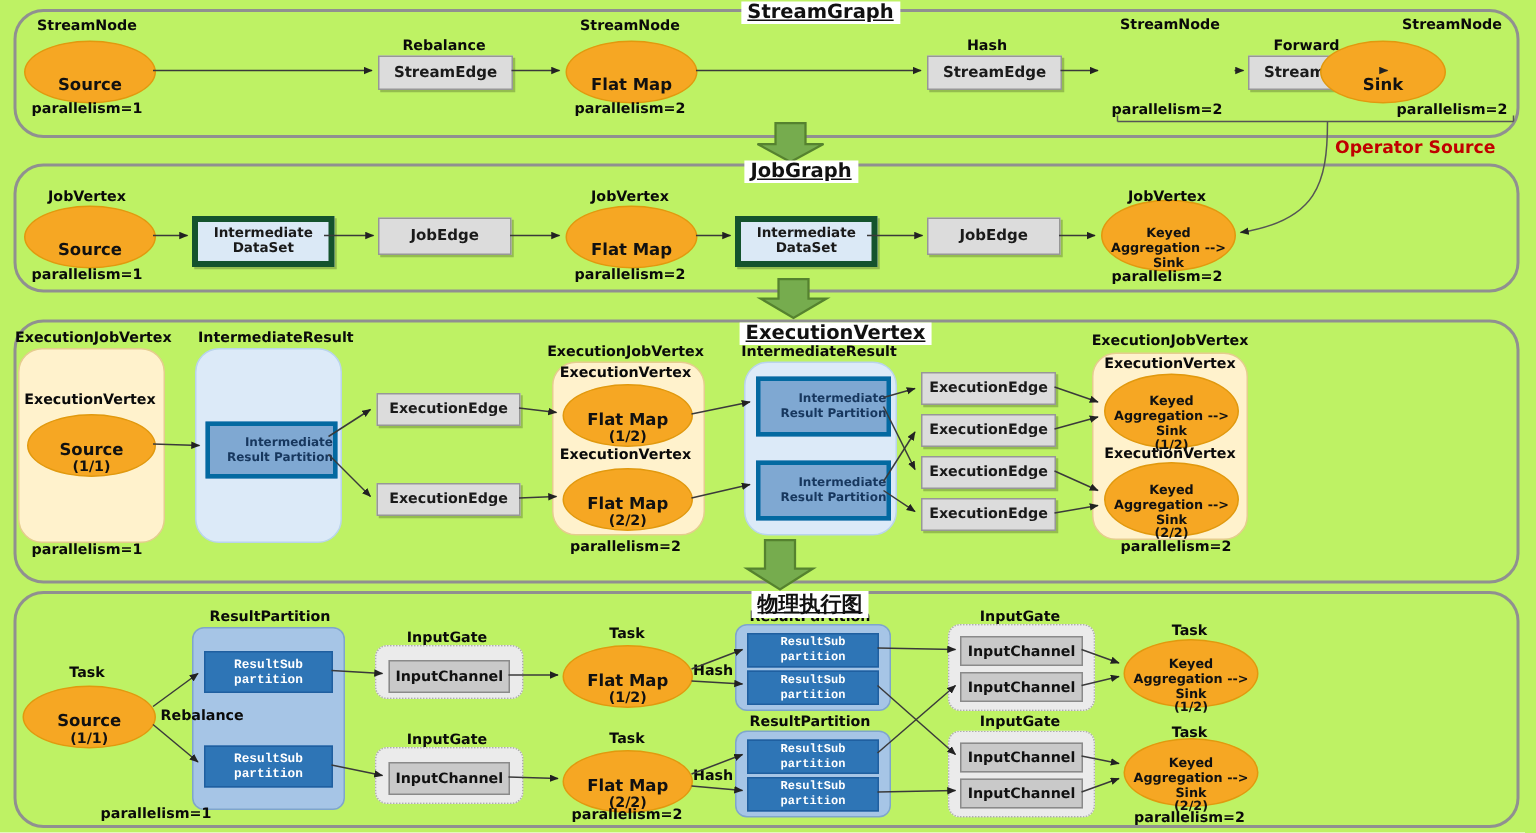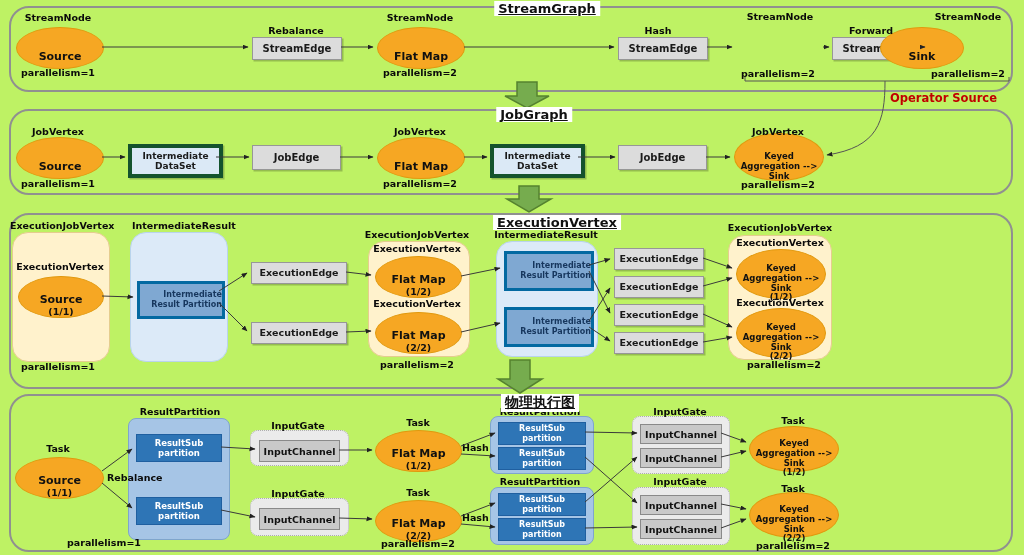--- a/index.html
+++ b/index.html
@@ -15,21 +15,21 @@
   .sub{font-size:9.5px;line-height:1.15;}
   .sub.sm{font-size:8.5px;}
   .gb{position:absolute;background:#DCDCDC;border:1px solid #979797;box-shadow:1.5px 1.5px 0 rgba(0,0,0,.22);display:flex;align-items:center;justify-content:center;text-align:center;font-weight:bold;font-size:10px;color:#1a1a1a;z-index:2;line-height:1.15;}
   .gb.s{font-size:9.5px;}
   .bb{background:#DBE9F6;border:4px solid #14532d;font-size:9px;}
   .cont{position:absolute;border-radius:16px;z-index:1;}
   .ylw{background:#FFF2CC;border:1px solid #e5cd8e;}
   .blu{background:#DCEAF8;border:1px solid #b9d4ec;}
   .mb{position:absolute;background:#7FA8D2;border:3px solid #0369a1;display:flex;align-items:center;justify-content:center;text-align:right;font-weight:bold;font-size:8px;color:#17375e;z-index:2;line-height:1.3;}
   .rp{position:absolute;background:#A6C5E6;border:1px solid #7fa5cc;border-radius:8px;z-index:1;}
-  .sb{position:absolute;background:#2E75B6;border:1px solid #1f5fa0;color:#fff;display:flex;align-items:center;justify-content:center;text-align:center;font-weight:bold;font-size:8.5px;line-height:1.2;z-index:2;}
+  .sb{position:absolute;background:#2E75B6;border:1px solid #1f5fa0;color:#fff;display:flex;align-items:center;justify-content:center;text-align:center;font-weight:bold;font-size:8.5px;line-height:1.2;z-index:2;font-family:Liberation Mono, monospace;}
   .ig{position:absolute;background:#EBEBEB;border:1.5px dotted #aeaeae;border-radius:8px;z-index:1;}
   .ic{position:absolute;background:#C9C9C9;border:1px solid #8a8a8a;display:flex;align-items:center;justify-content:center;font-weight:bold;font-size:9.5px;color:#111;z-index:2;}
   .oc{position:absolute;font-weight:bold;font-size:11.5px;color:#C00000;white-space:nowrap;z-index:5;}
   svg.ov{position:absolute;left:0;top:0;z-index:4;pointer-events:none;}
 </style>
 </head>
 <body>
 
 <div class="cv">
 

